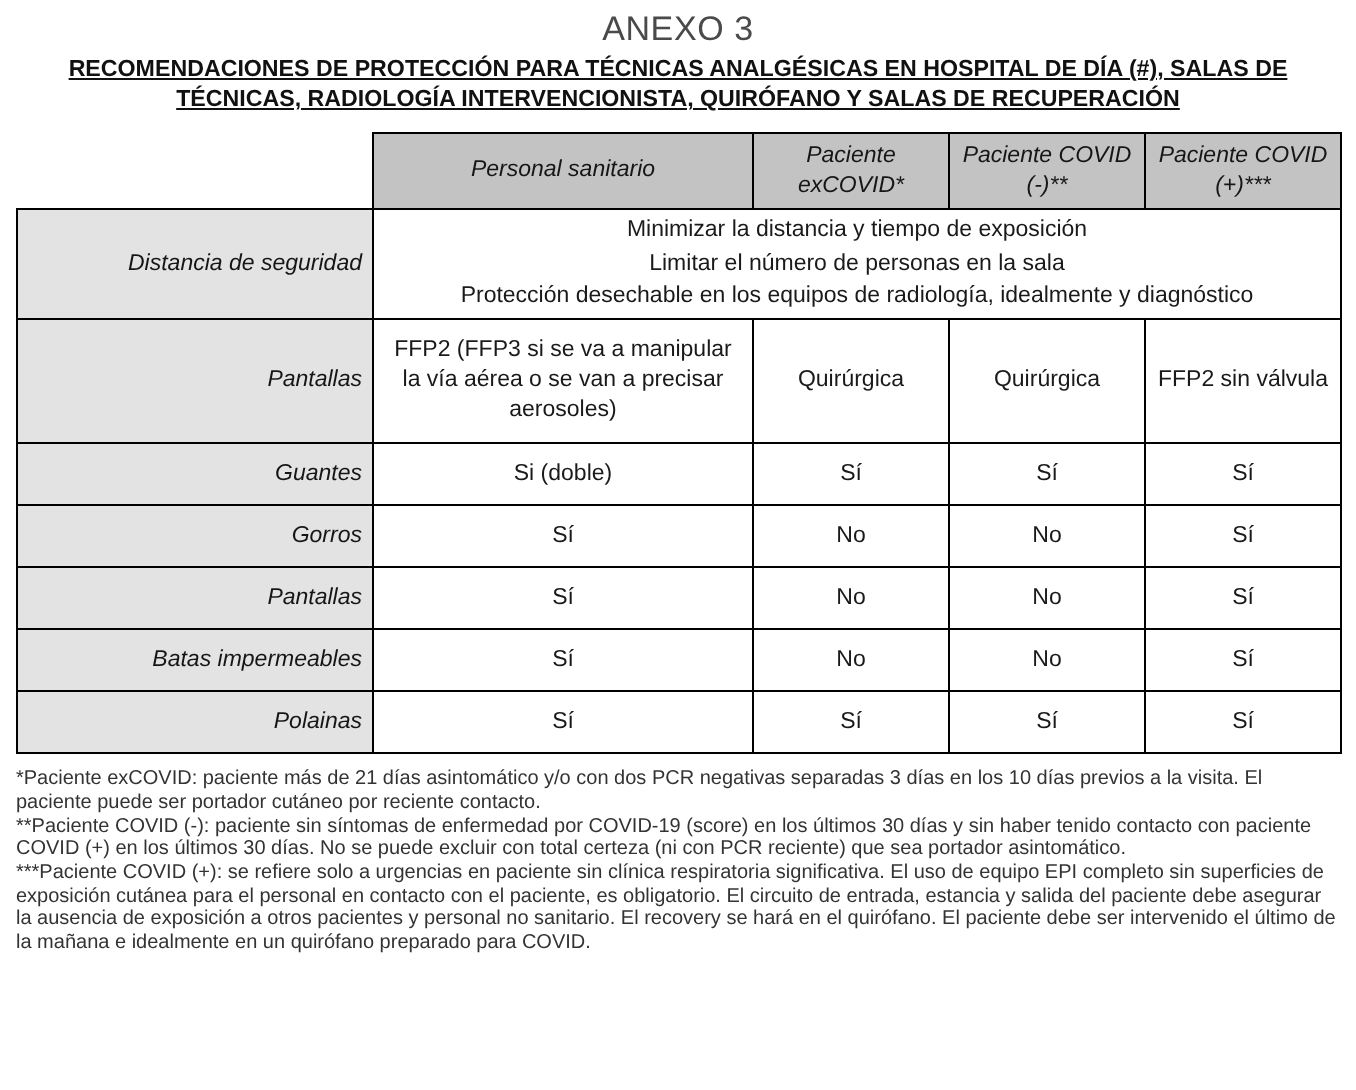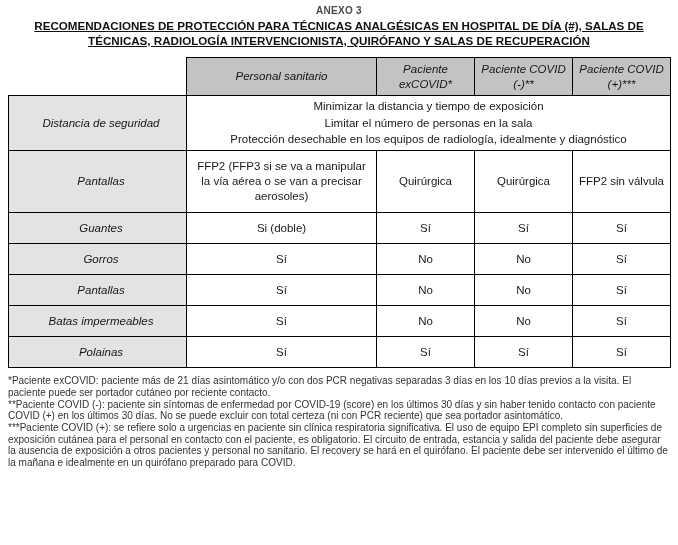--- a/index.html
+++ b/index.html
@@ -8,21 +8,21 @@
     background: #ffffff;
     font-family: "Liberation Sans", "DejaVu Sans", sans-serif;
     color: #1a1a1a;
     overflow: hidden;
   }
   .page { padding: 5px 8px 4px 8px; }
 
   
   .title-block { text-align: center; margin-bottom: 9px; }
   .annex {
-    font-weight: bold; font-size: 10px; color: #4a4a4a;
+    font-weight: normal; font-size: 17px; color: #4a4a4a;
     letter-spacing: 0.3px; margin-bottom: 2px;
   }
   .heading {
     font-weight: bold; font-size: 11.6px; color: #111;
     line-height: 1.3;
     text-decoration: underline;
   }
 
   
   table.rec-table { border-collapse: collapse; width: 662px; table-layout: fixed; }
@@ -43,21 +43,21 @@
     font-style: italic;
     font-weight: normal;
     color: #161616;
     height: 38px;
   }
   .rec-table th.corner { border: none; background: #ffffff; }
 
   td.rowlabel {
     background: #e3e3e3;
     font-style: italic;
-    text-align: center;
+    text-align: right;
     padding-left: 12px;
     color: #161616;
   }
   tr.r-distance td { height: 52px; }
   tr.r-mask td { height: 62px; }
   tr.r-std td { height: 31px; }
   td.span-cell div { line-height: 1.45; }
 
   
   .footnotes { margin-top: 7px; font-size: 10px; line-height: 1.17; color: #333; text-align: left; }

